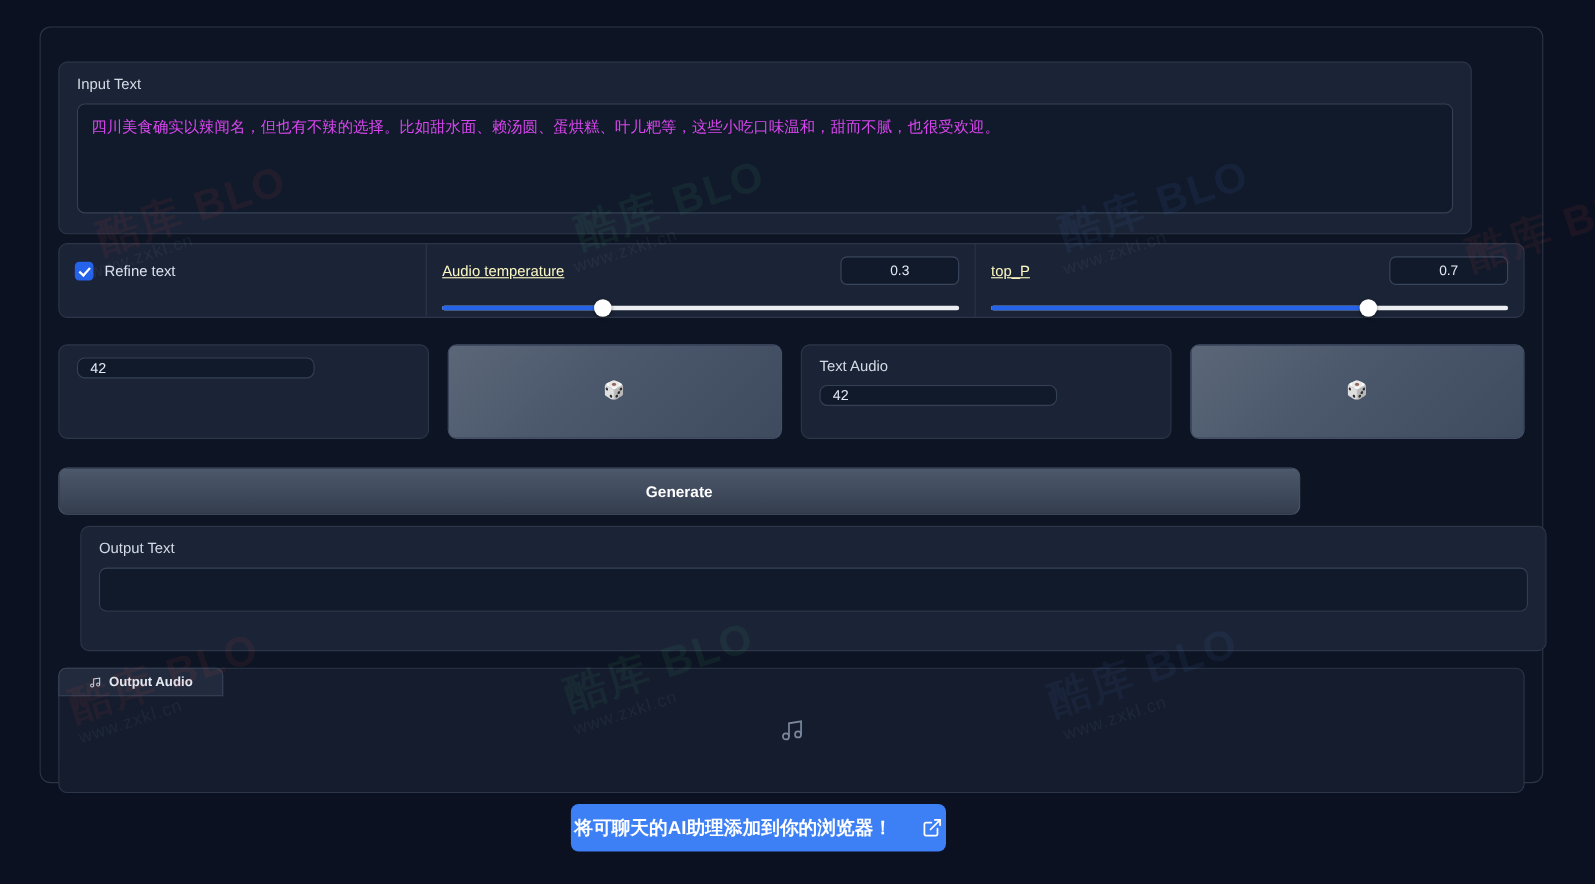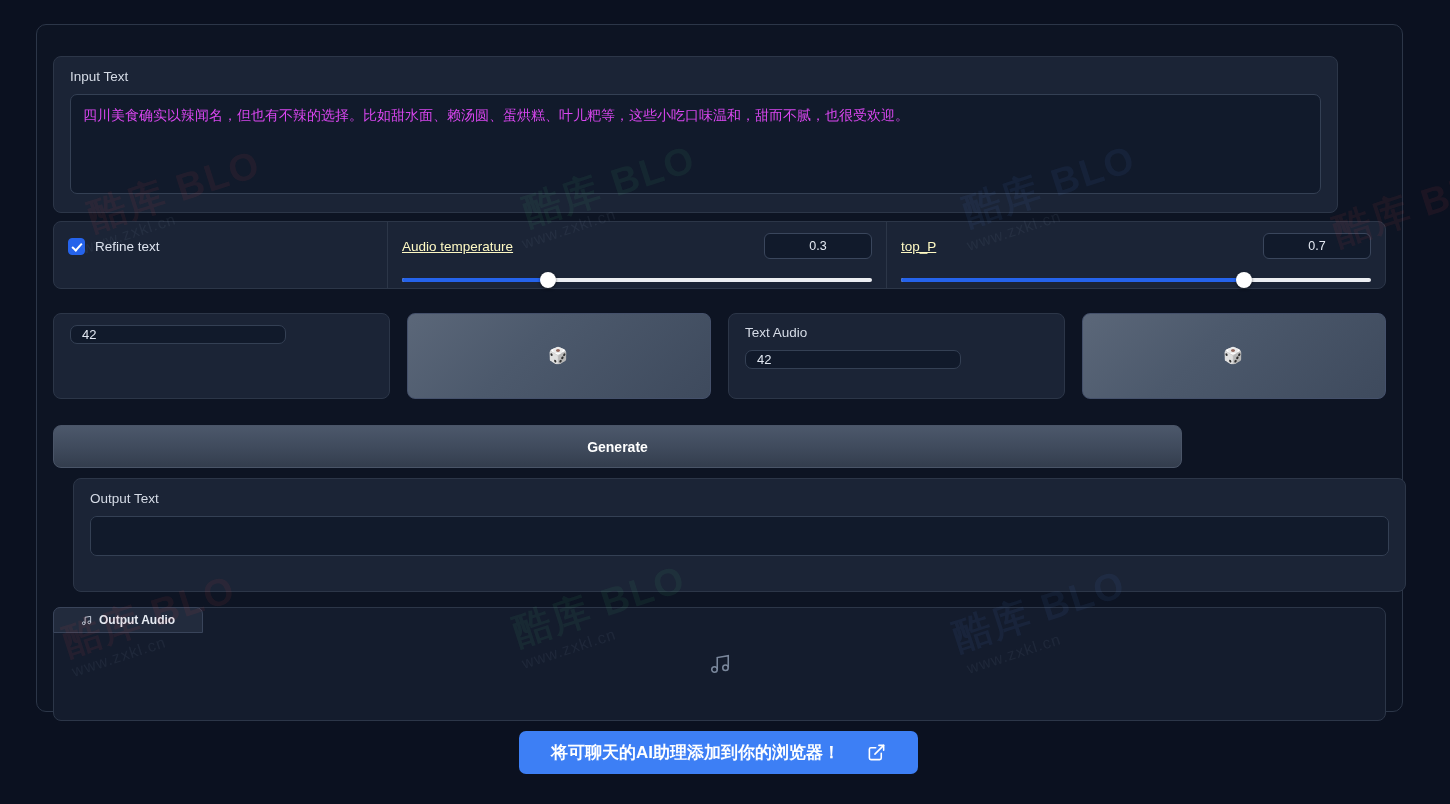--- a/index.html
+++ b/index.html
@@ -264,21 +264,21 @@
     inset: 0;
     display: flex;
     align-items: center;
     justify-content: center;
   }
 
   
   .cta {
     position: absolute;
     left: 519px; top: 731px;
-    width: 399px; height: 43px;
+    width: 341px; height: 43px;
     background: #3d7ff5;
     border: none;
     border-radius: 7px;
     color: #ffffff;
     font-size: 17px;
     font-weight: 700;
     font-family: "Liberation Sans", sans-serif;
     display: flex;
     align-items: center;
     justify-content: center;

